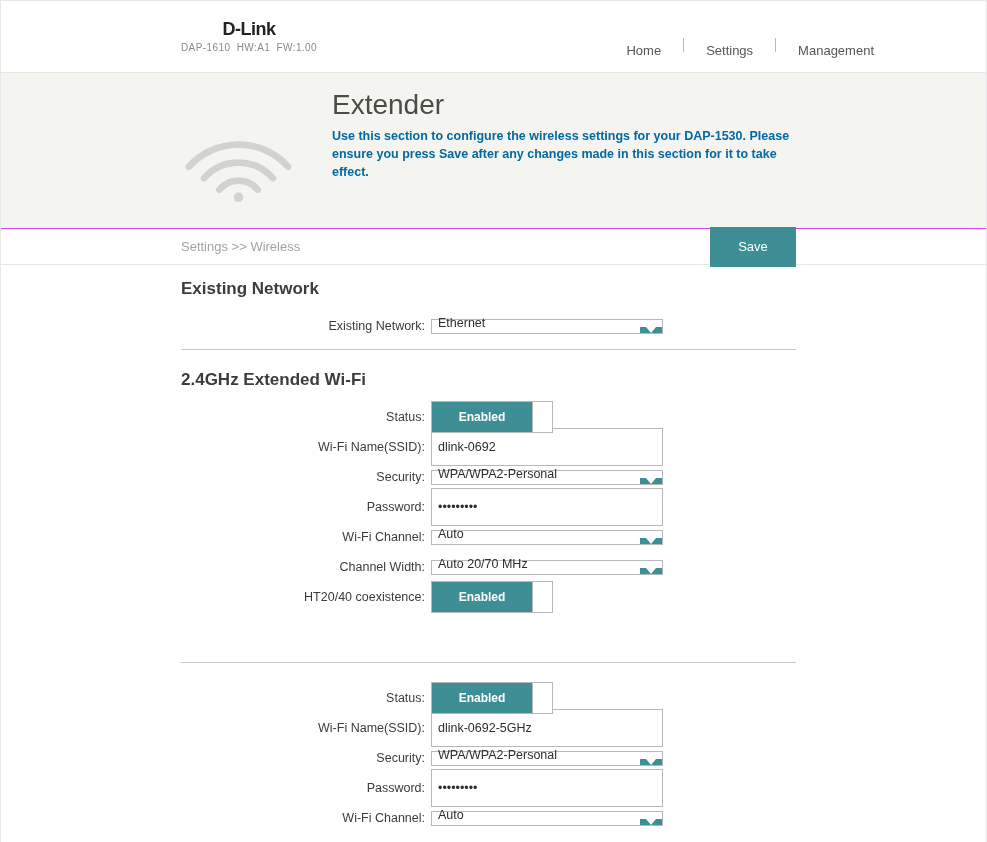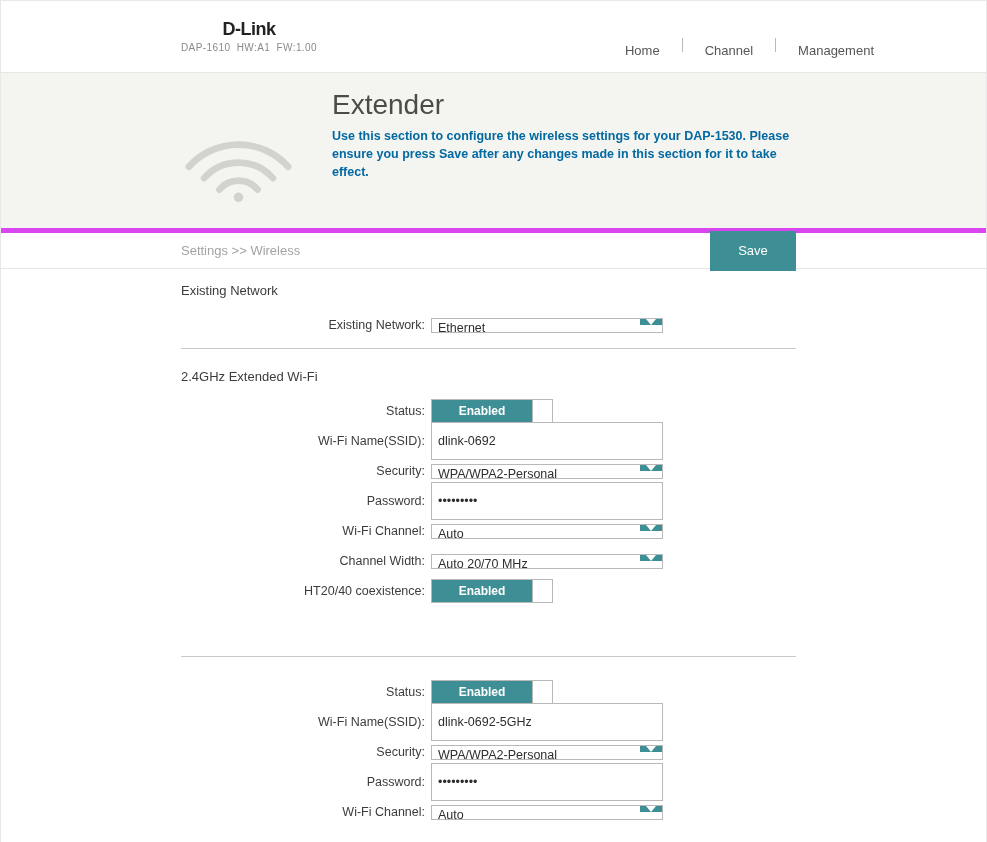--- a/index.html
+++ b/index.html
@@ -50,21 +50,21 @@
     cursor: pointer;
     margin-top: 12px;
   }
   .nav-sep {
     width:1px; height:14px; background:#b9b9b9;
   }
   
   .hero {
     background: #f4f4f1;
     border-top: 1px solid #e6e6e3;
-    border-bottom: 5px solid #d946ef;
+    border-bottom: 1px solid #d946ef;
     padding: 16px 180px 22px 180px;
     display: flex;
     gap: 36px;
     align-items: flex-start;
   }
   .wifi-icon {
     width: 115px;
     flex: 0 0 115px;
     margin-top: 28px;
   }
@@ -106,22 +106,22 @@
     margin-top:-1px;
     margin-bottom:-1px;
     cursor:pointer;
   }
   
   .content {
     padding: 14px 190px 30px 180px;
     background:#fff;
   }
   .section-title {
-    font-weight: normal;
-    font-size: 13px;
+    font-weight: bold;
+    font-size: 17px;
     color:#3c3c3c;
     margin-bottom: 12px;
   }
   .section-block { margin-bottom: 18px; }
   .divider {
     border:0;
     border-top:1px solid #c8c8c8;
     margin: 8px 0 20px 0;
   }
   .gap-lg { height: 42px; }
@@ -137,21 +137,21 @@
     padding-right: 6px;
     font-size: 12.5px;
     color:#3c3c3c;
   }
   .form-control { flex: 1 1 auto; display:flex; align-items:center; }
   
   .select {
     border:1px solid #b8b8b8;
     height:15px;
     display:flex;
-    align-items:flex-start;
+    align-items:flex-end;
     background:#fff;
   }
   .select-wide { width: 232px; }
   .select-val {
     flex:1 1 auto;
     padding: 3px 6px;
     font-size:12.5px;
     color:#2e2e2e;
     line-height:1;
   }
@@ -169,21 +169,21 @@
     border:1px solid #b8b8b8;
     height:38px;
     width:232px;
     padding: 2px 6px;
     font-size:12.5px;
     color:#2e2e2e;
   }
   
   .toggle {
     width:122px;
-    height:24px;
+    height:32px;
     border:1px solid #b8b8b8;
     display:flex;
     background:#a3a3a3;
     position:relative;
     cursor:pointer;
   }
   .toggle-on {
     background:#3d8f95;
     color:#fff;
     flex: 0 0 100px;
@@ -207,21 +207,21 @@
   <div class="header">
     <div class="logo-col">
       <div class="logo">D-Link</div>
       <div class="logo-sub">
         <span>DAP-1610</span>&nbsp;&nbsp;<span>HW:A1</span>&nbsp;&nbsp;<span>FW:1.00</span>
       </div>
     </div>
     <div class="nav">
       <div class="nav-item">Home</div>
       <div class="nav-sep"></div>
-      <div class="nav-item">Channel</div>
+      <div class="nav-item">Settings</div>
       <div class="nav-sep"></div>
       <div class="nav-item">Management</div>
     </div>
   </div>
 
   <div class="hero">
     <div class="wifi-icon">
       <svg viewBox="0 0 120 90" width="115" height="86" aria-hidden="true">
         <g fill="none" stroke="#d2d2cf" stroke-width="7" stroke-linecap="round">
           <path d="M8 52 A70 70 0 0 1 112 52"></path>

